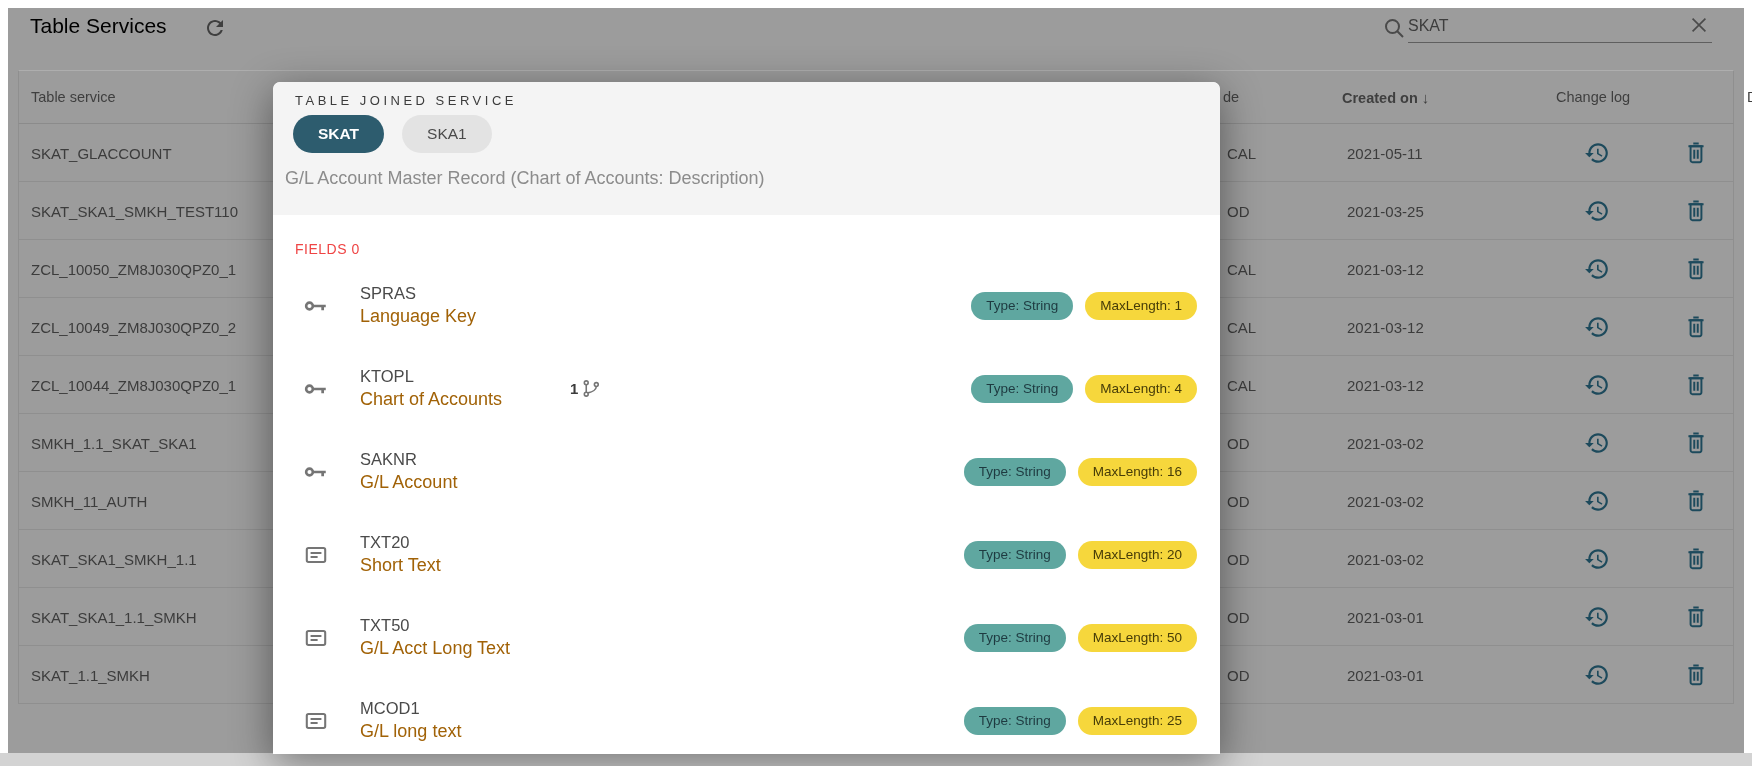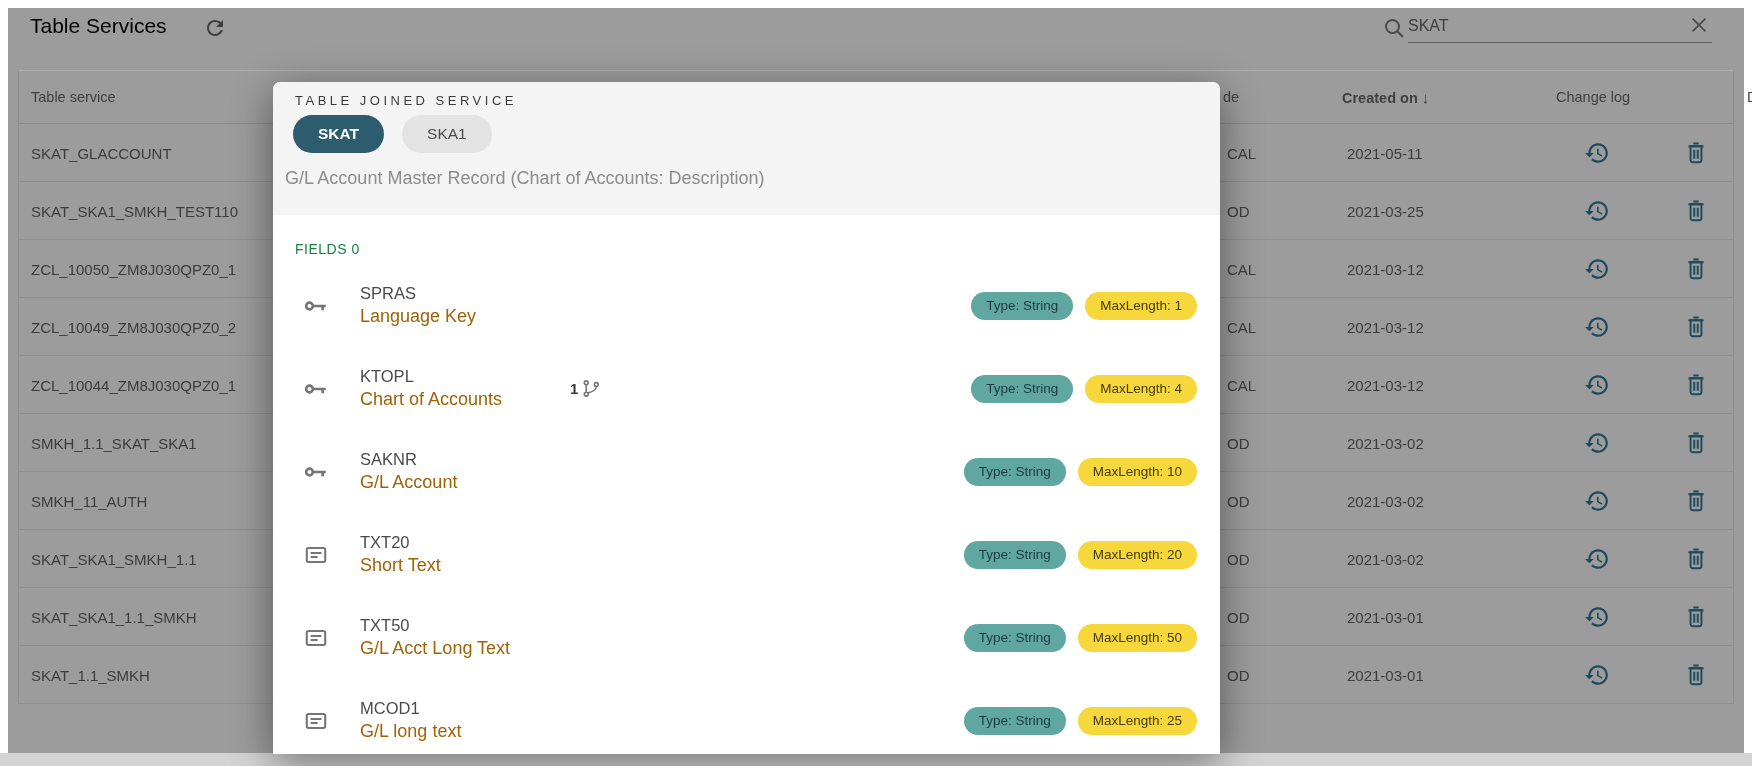--- a/index.html
+++ b/index.html
@@ -62,21 +62,21 @@
   .tab-active   { background:#2d5c6e; color:#ffffff; font-weight:600; }
   .tab-inactive { background:#e3e3e3; color:#4a4a4a; }
   .modal-desc { position:absolute; left:12px; top:86px; font-size:18px; color:#8c8c8c; }
   .modal-search { position:absolute; left:672px; top:26px; width:262px; height:34px; }
   .modal-search-icon { position:absolute; left:0; top:4px; width:22px; height:22px; color:#6f6f6f; }
   .modal-search input { position:absolute; left:32px; top:0; width:230px; height:32px; border:none; outline:none;
                         background:transparent; border-bottom:1px solid #9b9b9b;
                         font-size:16px; color:#555; font-family:"Liberation Sans", sans-serif; }
   .modal-search input::placeholder { color:#9e9e9e; }
 
-  .fields-label { margin:26px 0 0 22px; font-size:14px; color:#15803d; letter-spacing:0.5px; }
+  .fields-label { margin:26px 0 0 22px; font-size:14px; color:#ef4444; letter-spacing:0.5px; }
   .field-list { margin-top:7px; }
   .field-row { display:flex; align-items:center; height:83px; padding:0 23px 0 30px; cursor:pointer; }
   .f-icon { width:26px; height:26px; color:#757575; margin-right:31px; flex:none; }
   .f-icon svg { width:26px; height:26px; }
   .f-text { width:210px; flex:none; }
   .f-name { font-size:16.5px; color:#4a4a4a; }
   .f-desc { font-size:18px; color:#a16207; margin-top:3px; }
   .f-join { display:flex; align-items:center; gap:3px; color:#3c3c3c; }
   .f-join-count { font-size:15px; font-weight:600; }
   .f-join svg { width:21px; height:21px; color:#757575; }
@@ -317,21 +317,21 @@
               <circle cx="6" cy="12" r="3.1" fill="none" stroke="#757575" stroke-width="2.4"></circle>
               <path d="M9 10.8H21v2.4h-1.6V16h-2.5v-2.8H9z" fill="#757575"></path>
             </svg>
         </span>
         <span class="f-text">
           <div class="f-name">SAKNR</div>
           <div class="f-desc">G/L Account</div>
         </span>
         <span class="f-spacer"></span>
         <span class="badge badge-type">Type: String</span>
-        <span class="badge badge-len">MaxLength: 10</span>
+        <span class="badge badge-len">MaxLength: 16</span>
       </div>
 
       <div class="field-row">
         <span class="f-icon">
           <svg viewBox="0 0 24 24" fill="none" stroke="#757575" stroke-width="1.9">
               <rect x="3.5" y="5.5" width="17" height="13" rx="1.6"></rect>
               <path d="M7 10.2h10M7 13.8h6.5"></path>
             </svg>
         </span>
         <span class="f-text">

